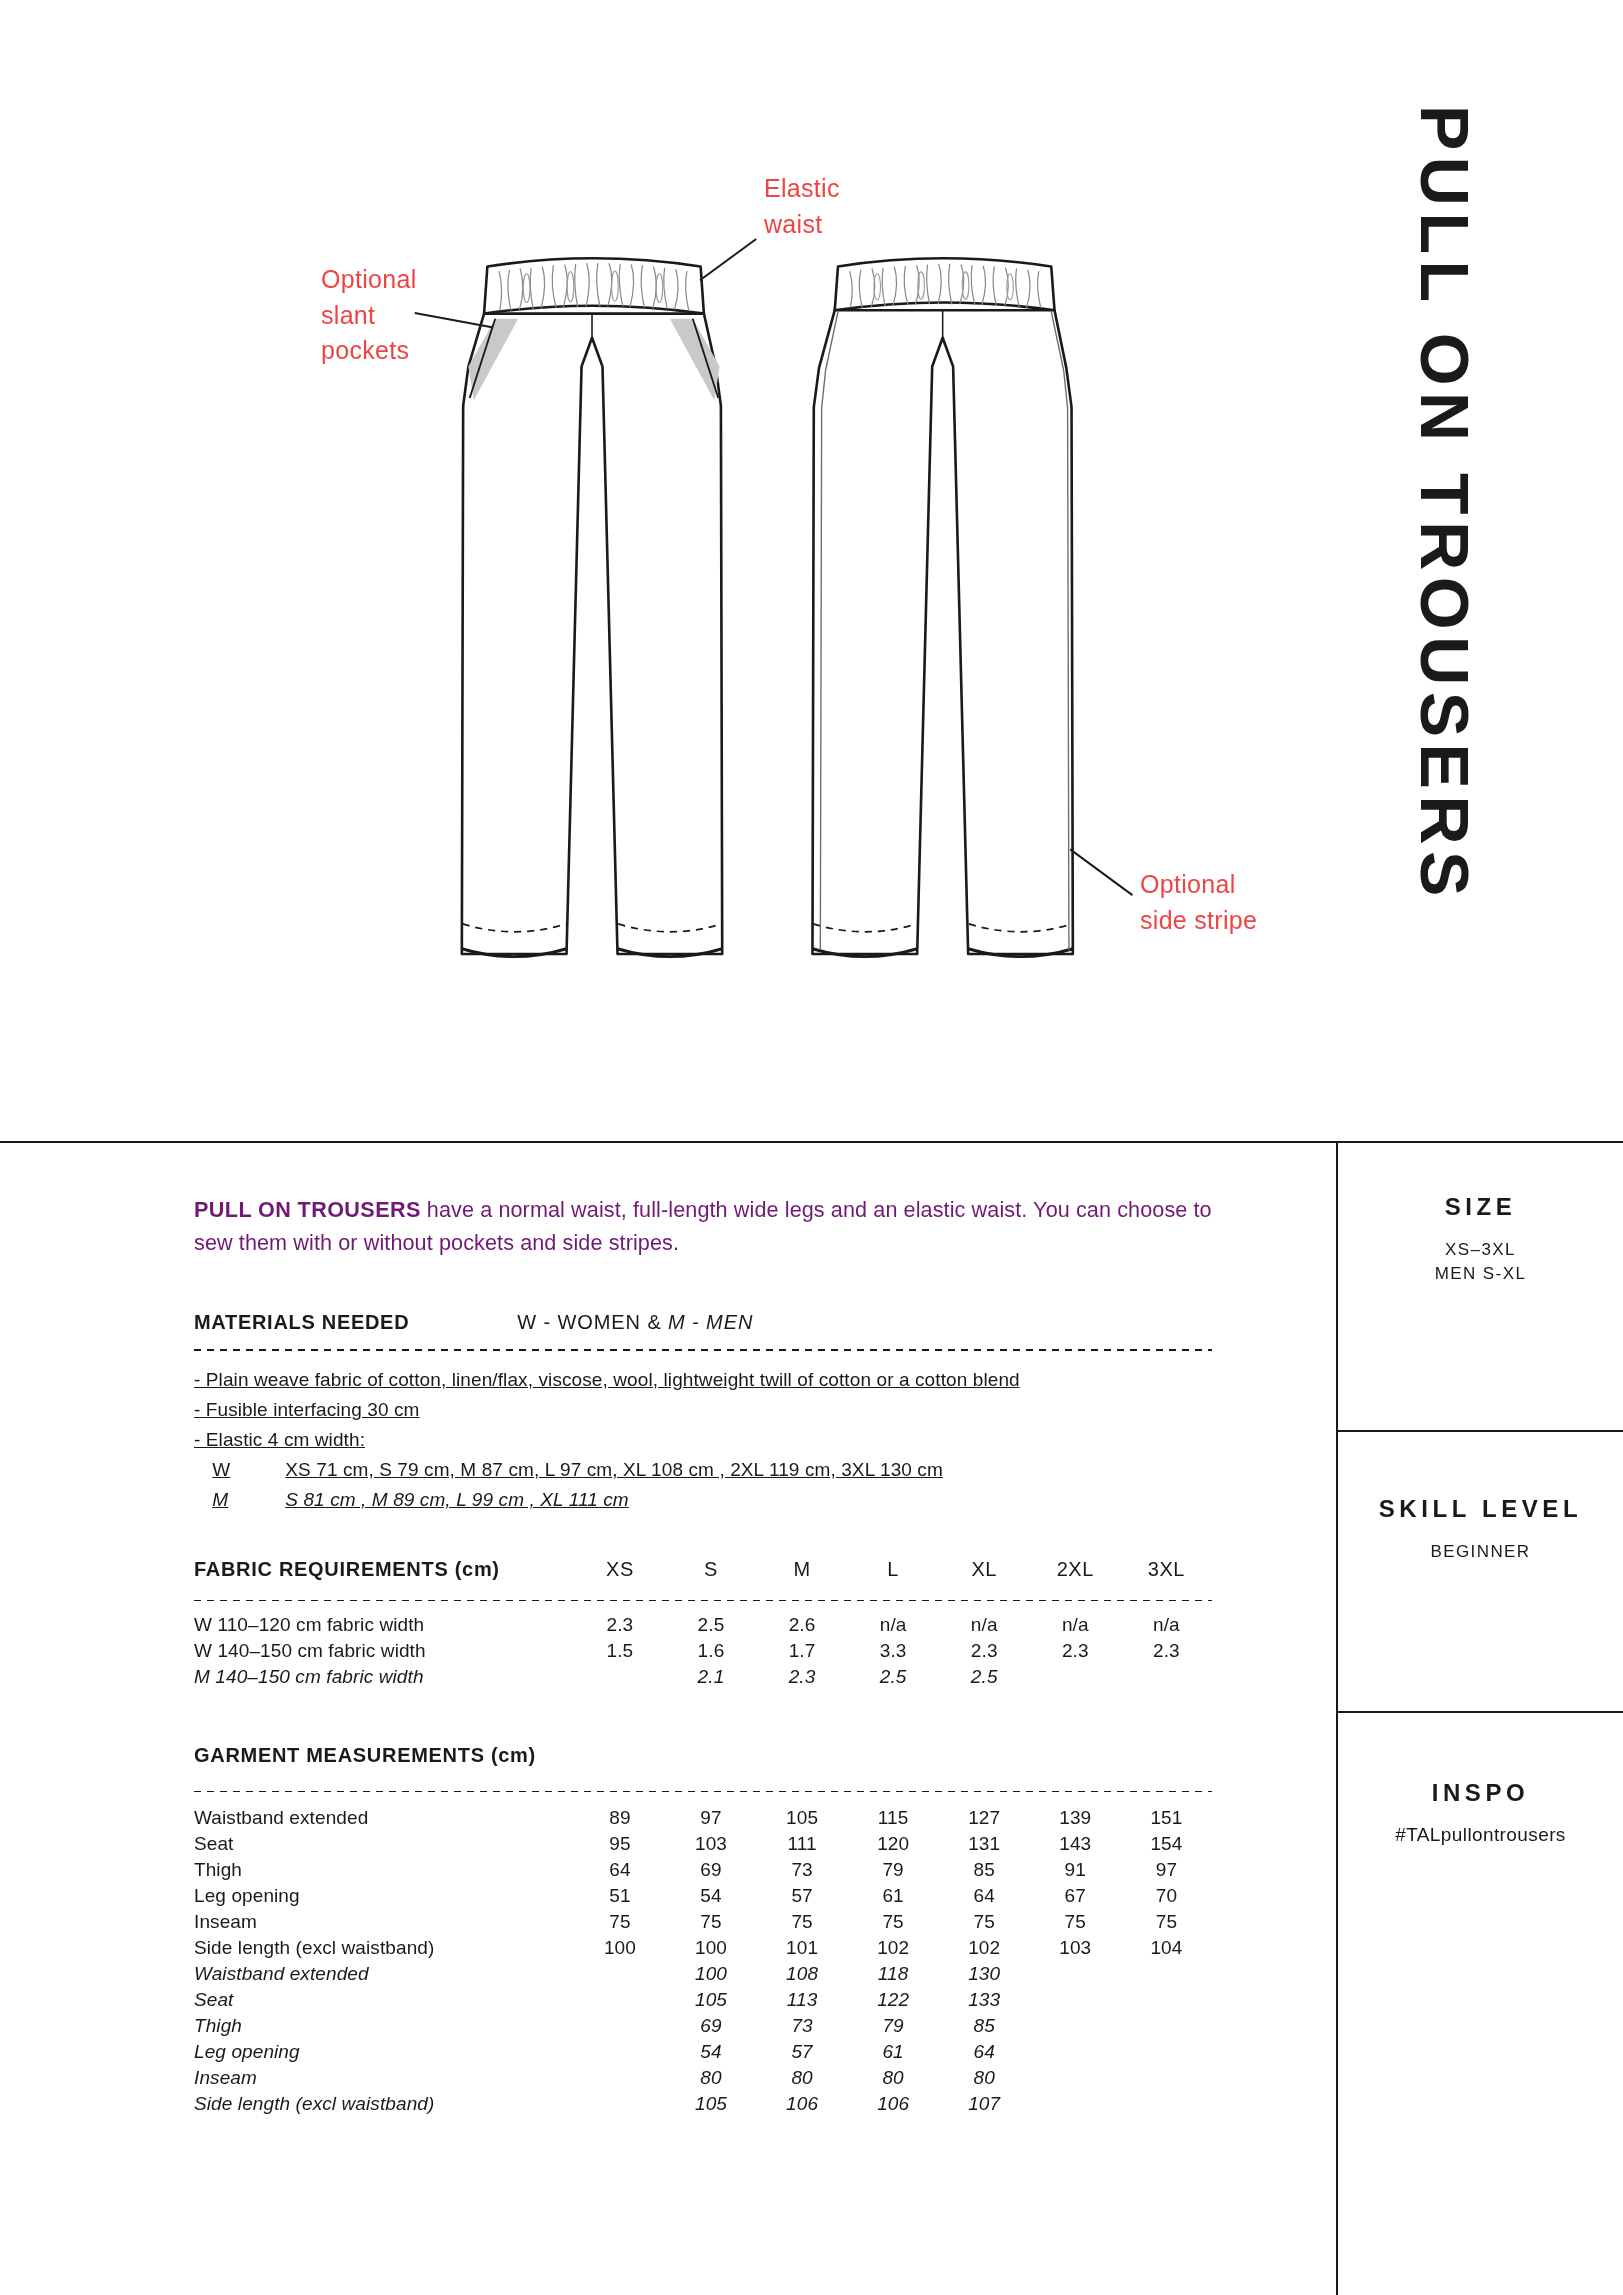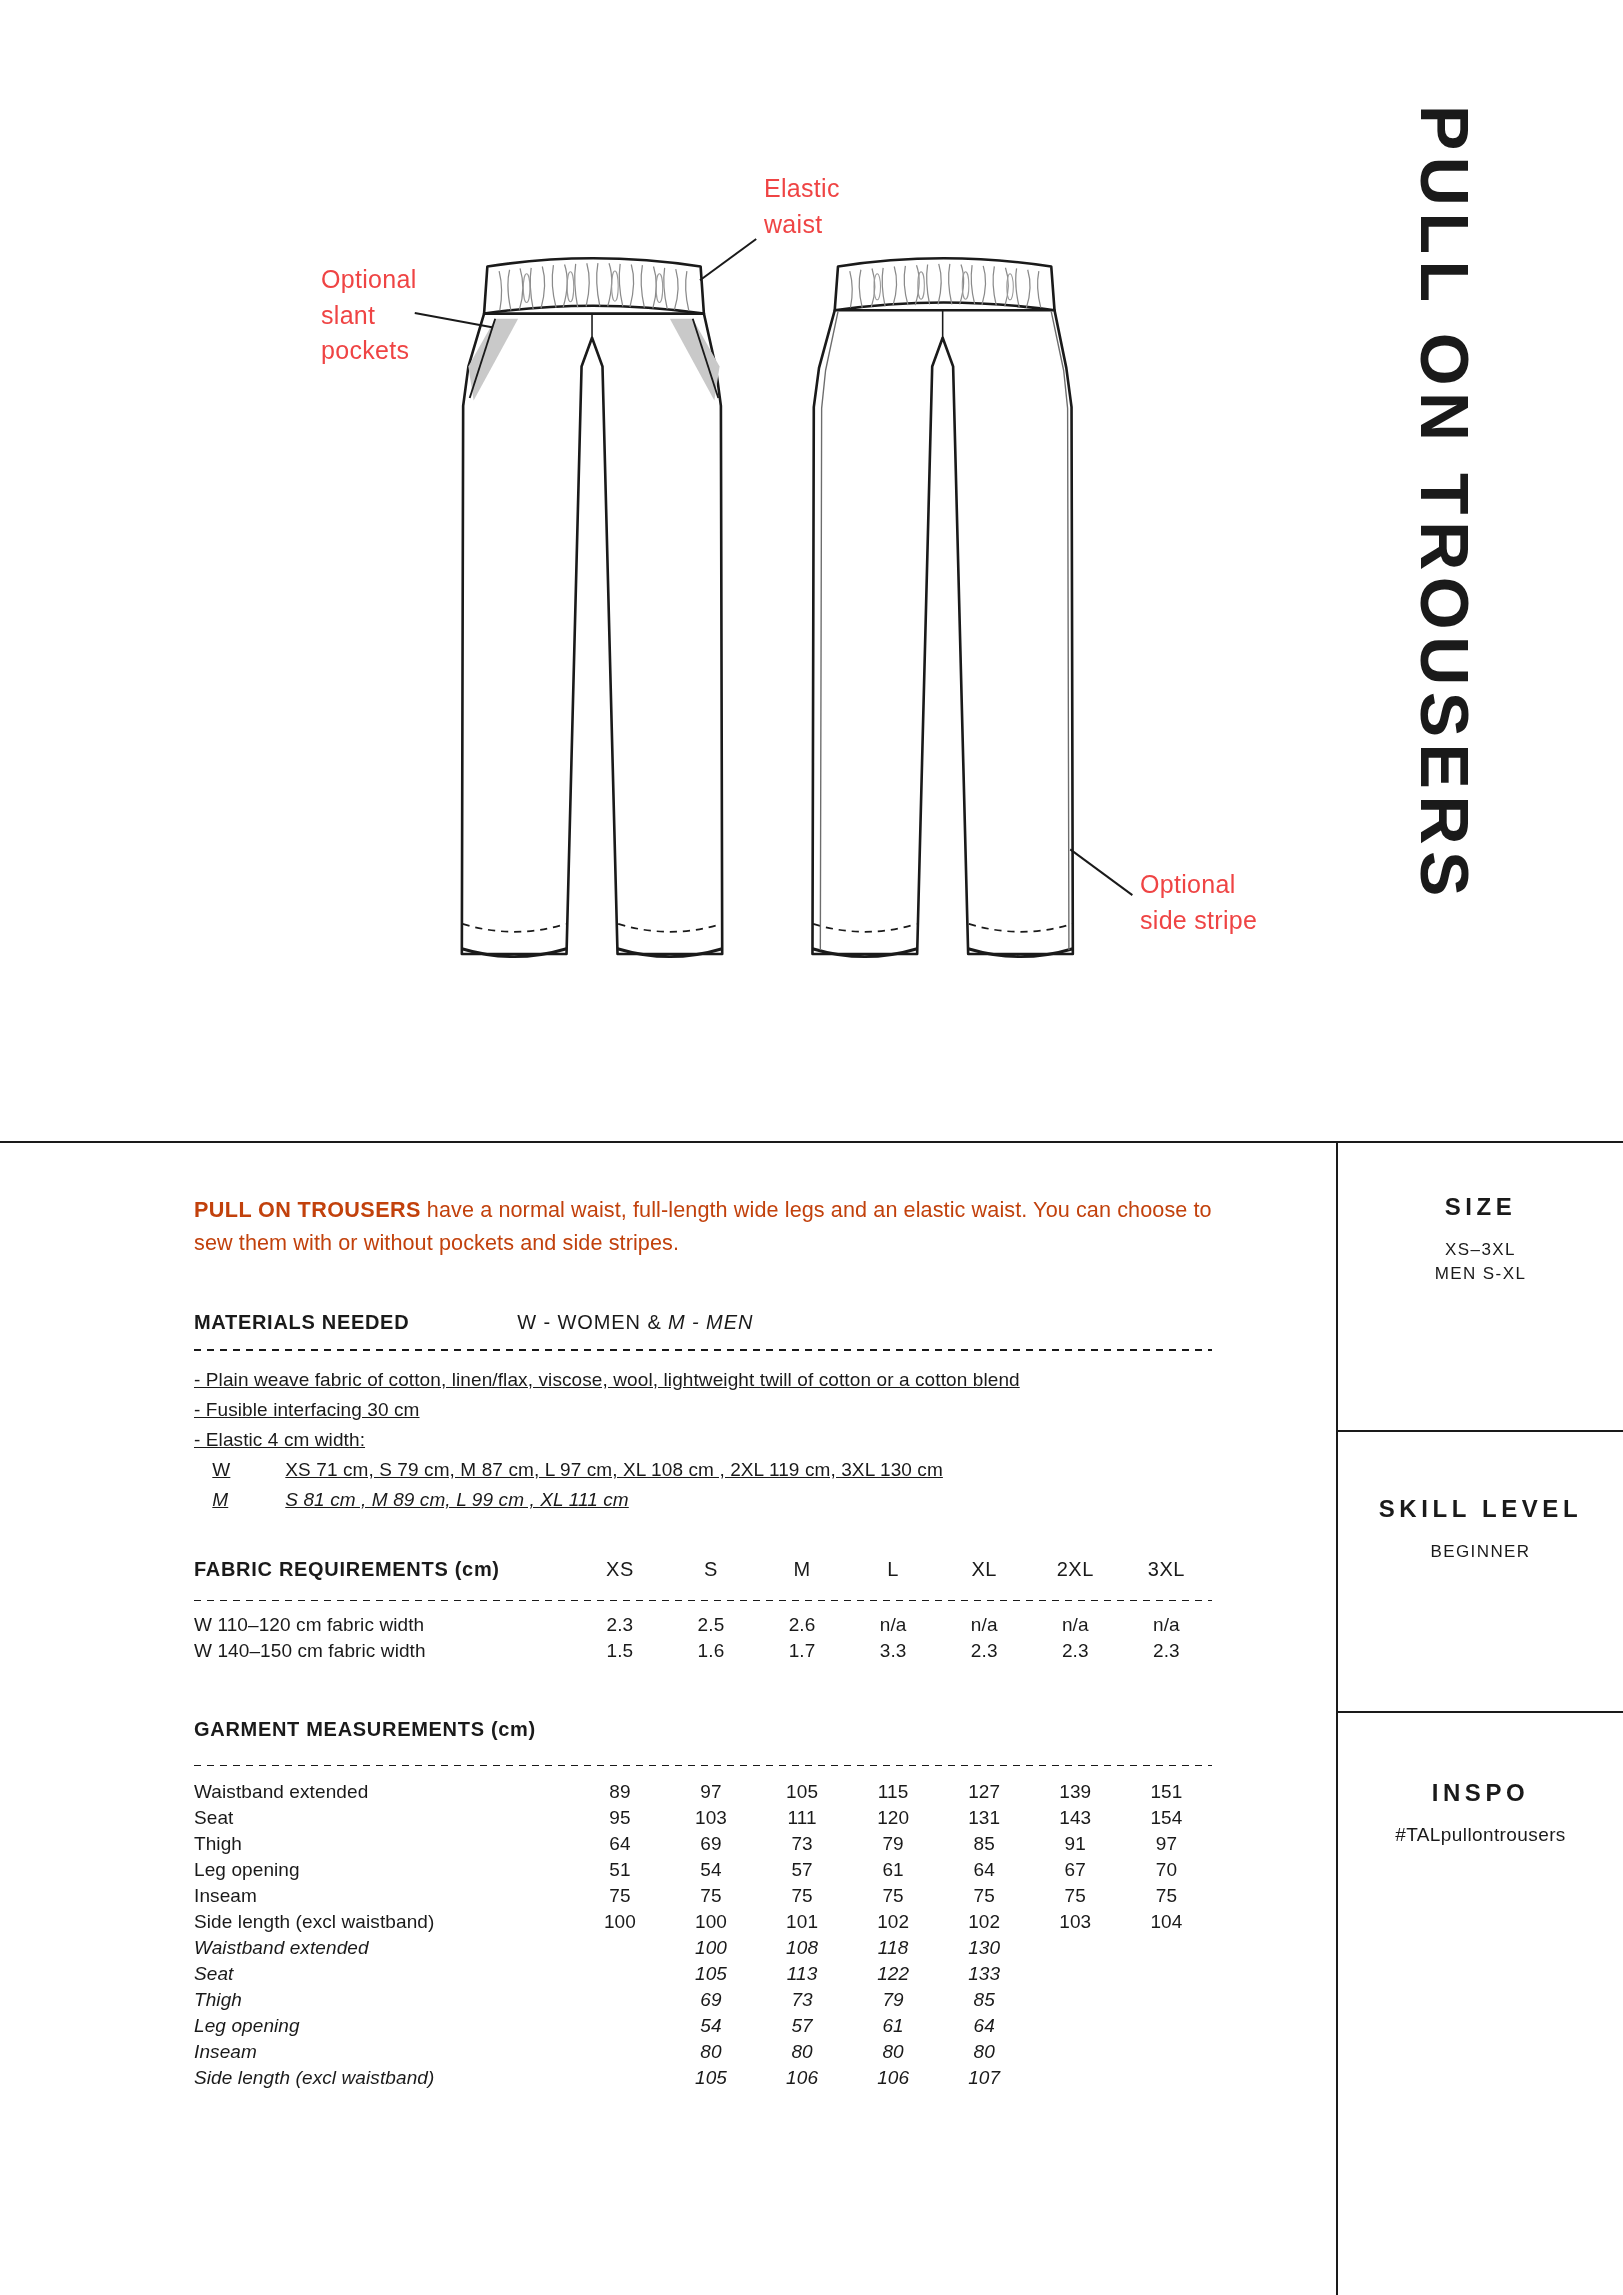--- a/index.html
+++ b/index.html
@@ -83,21 +83,21 @@
     left: 194px;
     top: 1194px;
     width: 1047px;
   }
 
   .intro {
     font-size: 21.6px;
     line-height: 1.52;
     letter-spacing: 0.1px;
     margin: 0 0 51px 0;
-    color: #c2410c;
+    color: #701a75;
   }
   .intro b { font-weight: 700; letter-spacing: 0.4px; }
 
   .sec-head-row {
     display: flex;
     align-items: baseline;
     font-size: 20px;
     letter-spacing: 0.7px;
   }
   .sec-head {
@@ -409,20 +409,30 @@
         <tr>
           <td class="rowlabel">W 140–150 cm fabric width</td>
           <td>1.5</td>
           <td>1.6</td>
           <td>1.7</td>
           <td>3.3</td>
           <td>2.3</td>
           <td>2.3</td>
           <td>2.3</td>
         </tr>
+        <tr class="men">
+          <td class="rowlabel">M 140–150 cm fabric width</td>
+          <td></td>
+          <td>2.1</td>
+          <td>2.3</td>
+          <td>2.5</td>
+          <td>2.5</td>
+          <td></td>
+          <td></td>
+        </tr>
       </tbody>
   </table>
 
   <div class="block-gap-lg"></div>
 
   <table class="spec" id="garment-table">
     <colgroup>
       <col style="width:380px">
       <col class="sizecol">
         <col class="sizecol">

